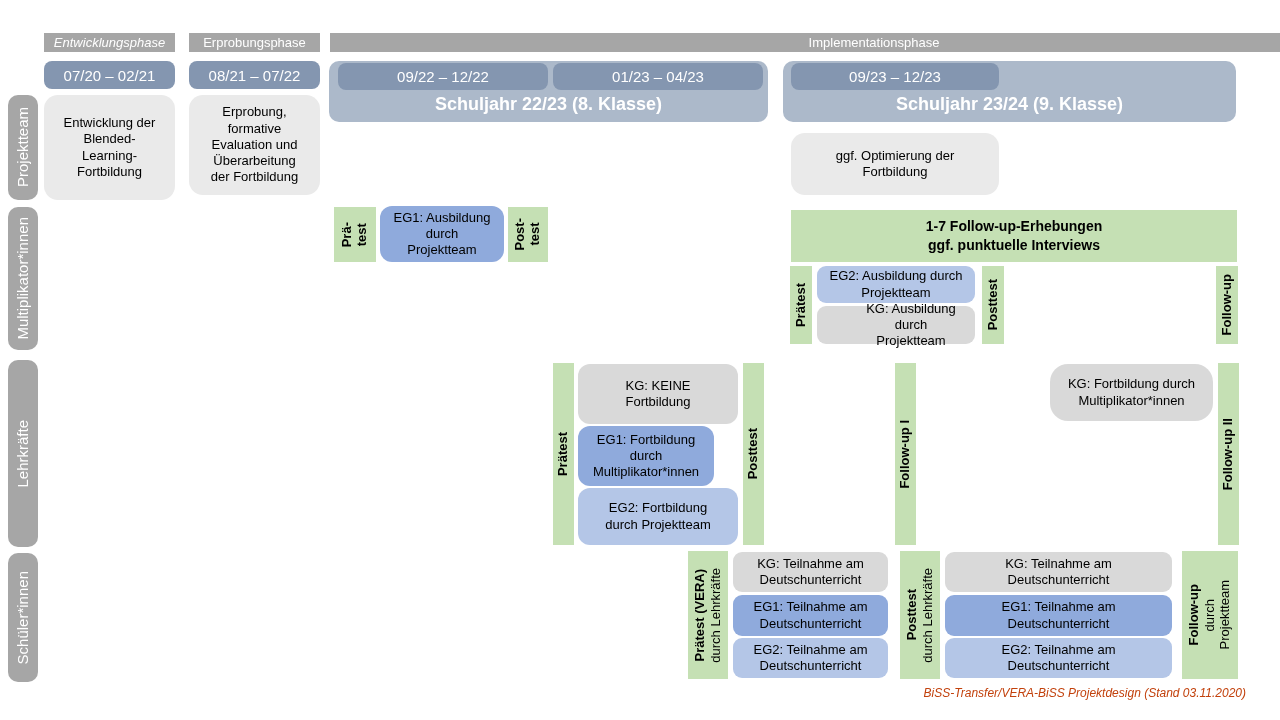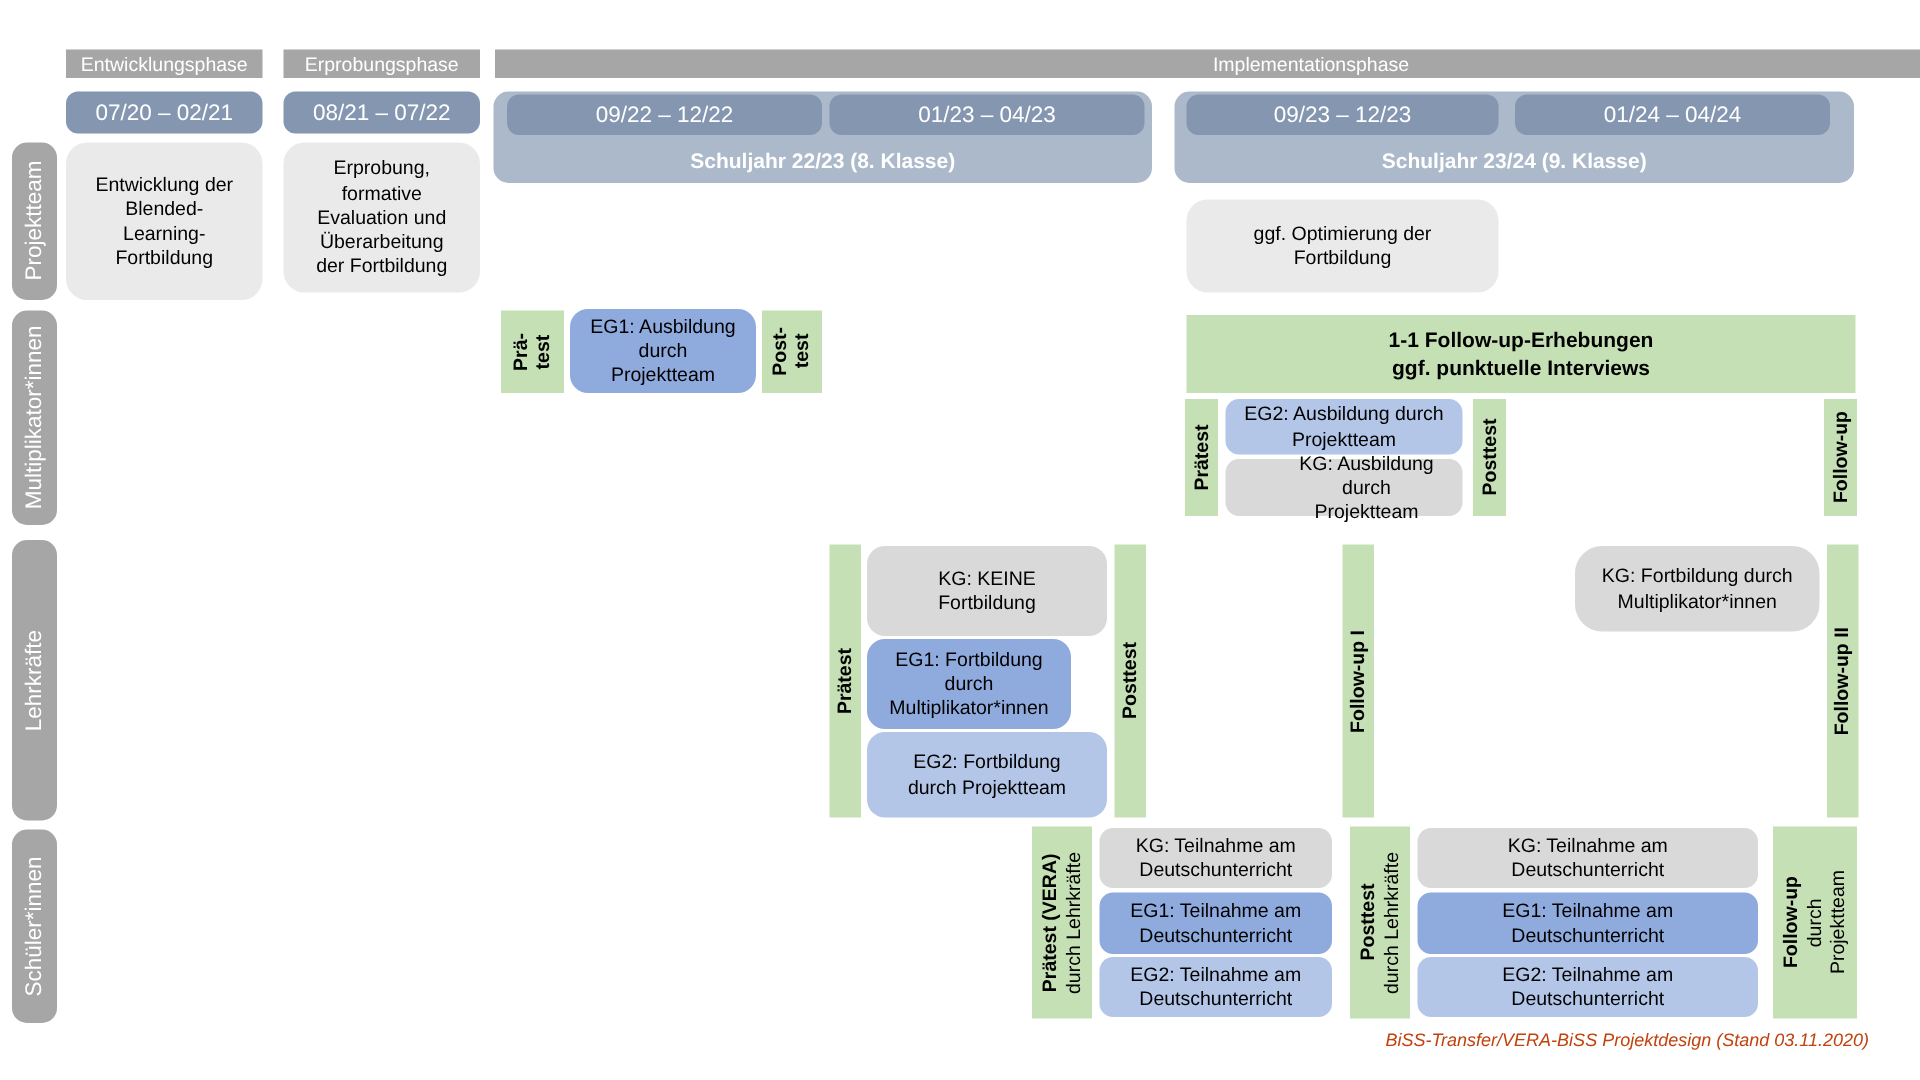--- a/index.html
+++ b/index.html
@@ -28,21 +28,21 @@
     font-size: 15px;
     border-radius: 8px;
     display: flex; align-items: center; justify-content: center;
     text-align: center;
   }
 
   
   .band {
     background: var(--band-blue);
     color: #ffffff;
-    font-size: 14px; font-weight: bold;
+    font-size: 18px; font-weight: bold;
     border-radius: 10px;
     display: flex; align-items: flex-end; justify-content: center;
     padding-bottom: 7px;
     text-align: center;
   }
 
   
   .cbox {
     border-radius: 12px;
     font-size: 13px;
@@ -104,33 +104,32 @@
     font-style: italic;
     color: #c2410c;
     text-align: right;
   }
 </style>
 </head>
 <body>
 
 <div id="stage">
 
-  <div class="abs phasebar" style="left:44px; top:33px; width:131px; height:19px;">Entwicklungsphase</div>
+  <div class="abs phasebar" style="left:44px; top:33px; width:131px; height:19px;font-style:italic;">Entwicklungsphase</div>
   <div class="abs phasebar" style="left:189px; top:33px; width:131px; height:19px;">Erprobungsphase</div>
   <div class="abs phasebar" style="left:330px; top:33px; width:1088px; height:19px;">Implementationsphase</div>
 
   <div class="abs band" style="left:329px; top:61px; width:439px; height:61px;">Schuljahr 22/23 (8. Klasse)</div>
   <div class="abs band" style="left:783px; top:61px; width:453px; height:61px;">Schuljahr 23/24 (9. Klasse)</div>
 
   <div class="abs datebox" style="left:44px; top:61px; width:131px; height:28px;">07/20 – 02/21</div>
   <div class="abs datebox" style="left:189px; top:61px; width:131px; height:28px;">08/21 – 07/22</div>
   <div class="abs datebox" style="left:338px; top:63px; width:210px; height:27px;">09/22 – 12/22</div>
   <div class="abs datebox" style="left:553px; top:63px; width:210px; height:27px;">01/23 – 04/23</div>
   <div class="abs datebox" style="left:791px; top:63px; width:208px; height:27px;">09/23 – 12/23</div>
-  <div class="abs datebox" style="left:1010px; top:63px; width:210px; height:27px;">01/24 – 04/24</div>
 
   <div class="abs rowlabel" style="left:8px; top:95px; width:30px; height:105px;">
     <span class="vtext">Projektteam</span>
   </div>
   <div class="abs rowlabel" style="left:8px; top:207px; width:30px; height:143px;">
     <span class="vtext">Multiplikator*innen</span>
   </div>
   <div class="abs rowlabel" style="left:8px; top:360px; width:30px; height:187px;">
     <span class="vtext">Lehrkräfte</span>
   </div>
@@ -154,21 +153,21 @@
     <span class="vtext">Prä-
 test</span>
   </div>
   <div class="abs cbox c-eg1" style="left:380px; top:206px; width:124px; height:56px;">EG1: Ausbildung
 durch
 Projektteam</div>
   <div class="abs gbar" style="left:508px; top:207px; width:40px; height:55px;">
     <span class="vtext">Post-
 test</span>
   </div>
-  <div class="abs gbox-big" style="left:791px; top:210px; width:446px; height:52px;">1-1 Follow-up-Erhebungen
+  <div class="abs gbox-big" style="left:791px; top:210px; width:446px; height:52px;">1-7 Follow-up-Erhebungen
 ggf. punktuelle Interviews</div>
   <div class="abs gbar" style="left:790px; top:266px; width:22px; height:78px;">
     <span class="vtext">Prätest</span>
   </div>
   <div class="abs cbox c-eg2" style="left:817px; top:266px; width:158px; height:37px; border-radius:9px;">EG2: Ausbildung durch
 Projektteam</div>
   <div class="abs cbox c-kg" style="left:817px; top:306px; width:158px; height:38px; border-radius:9px;padding-left:34px;">KG: Ausbildung durch
 Projektteam</div>
   <div class="abs gbar" style="left:982px; top:266px; width:22px; height:78px;">
     <span class="vtext">Posttest</span>

